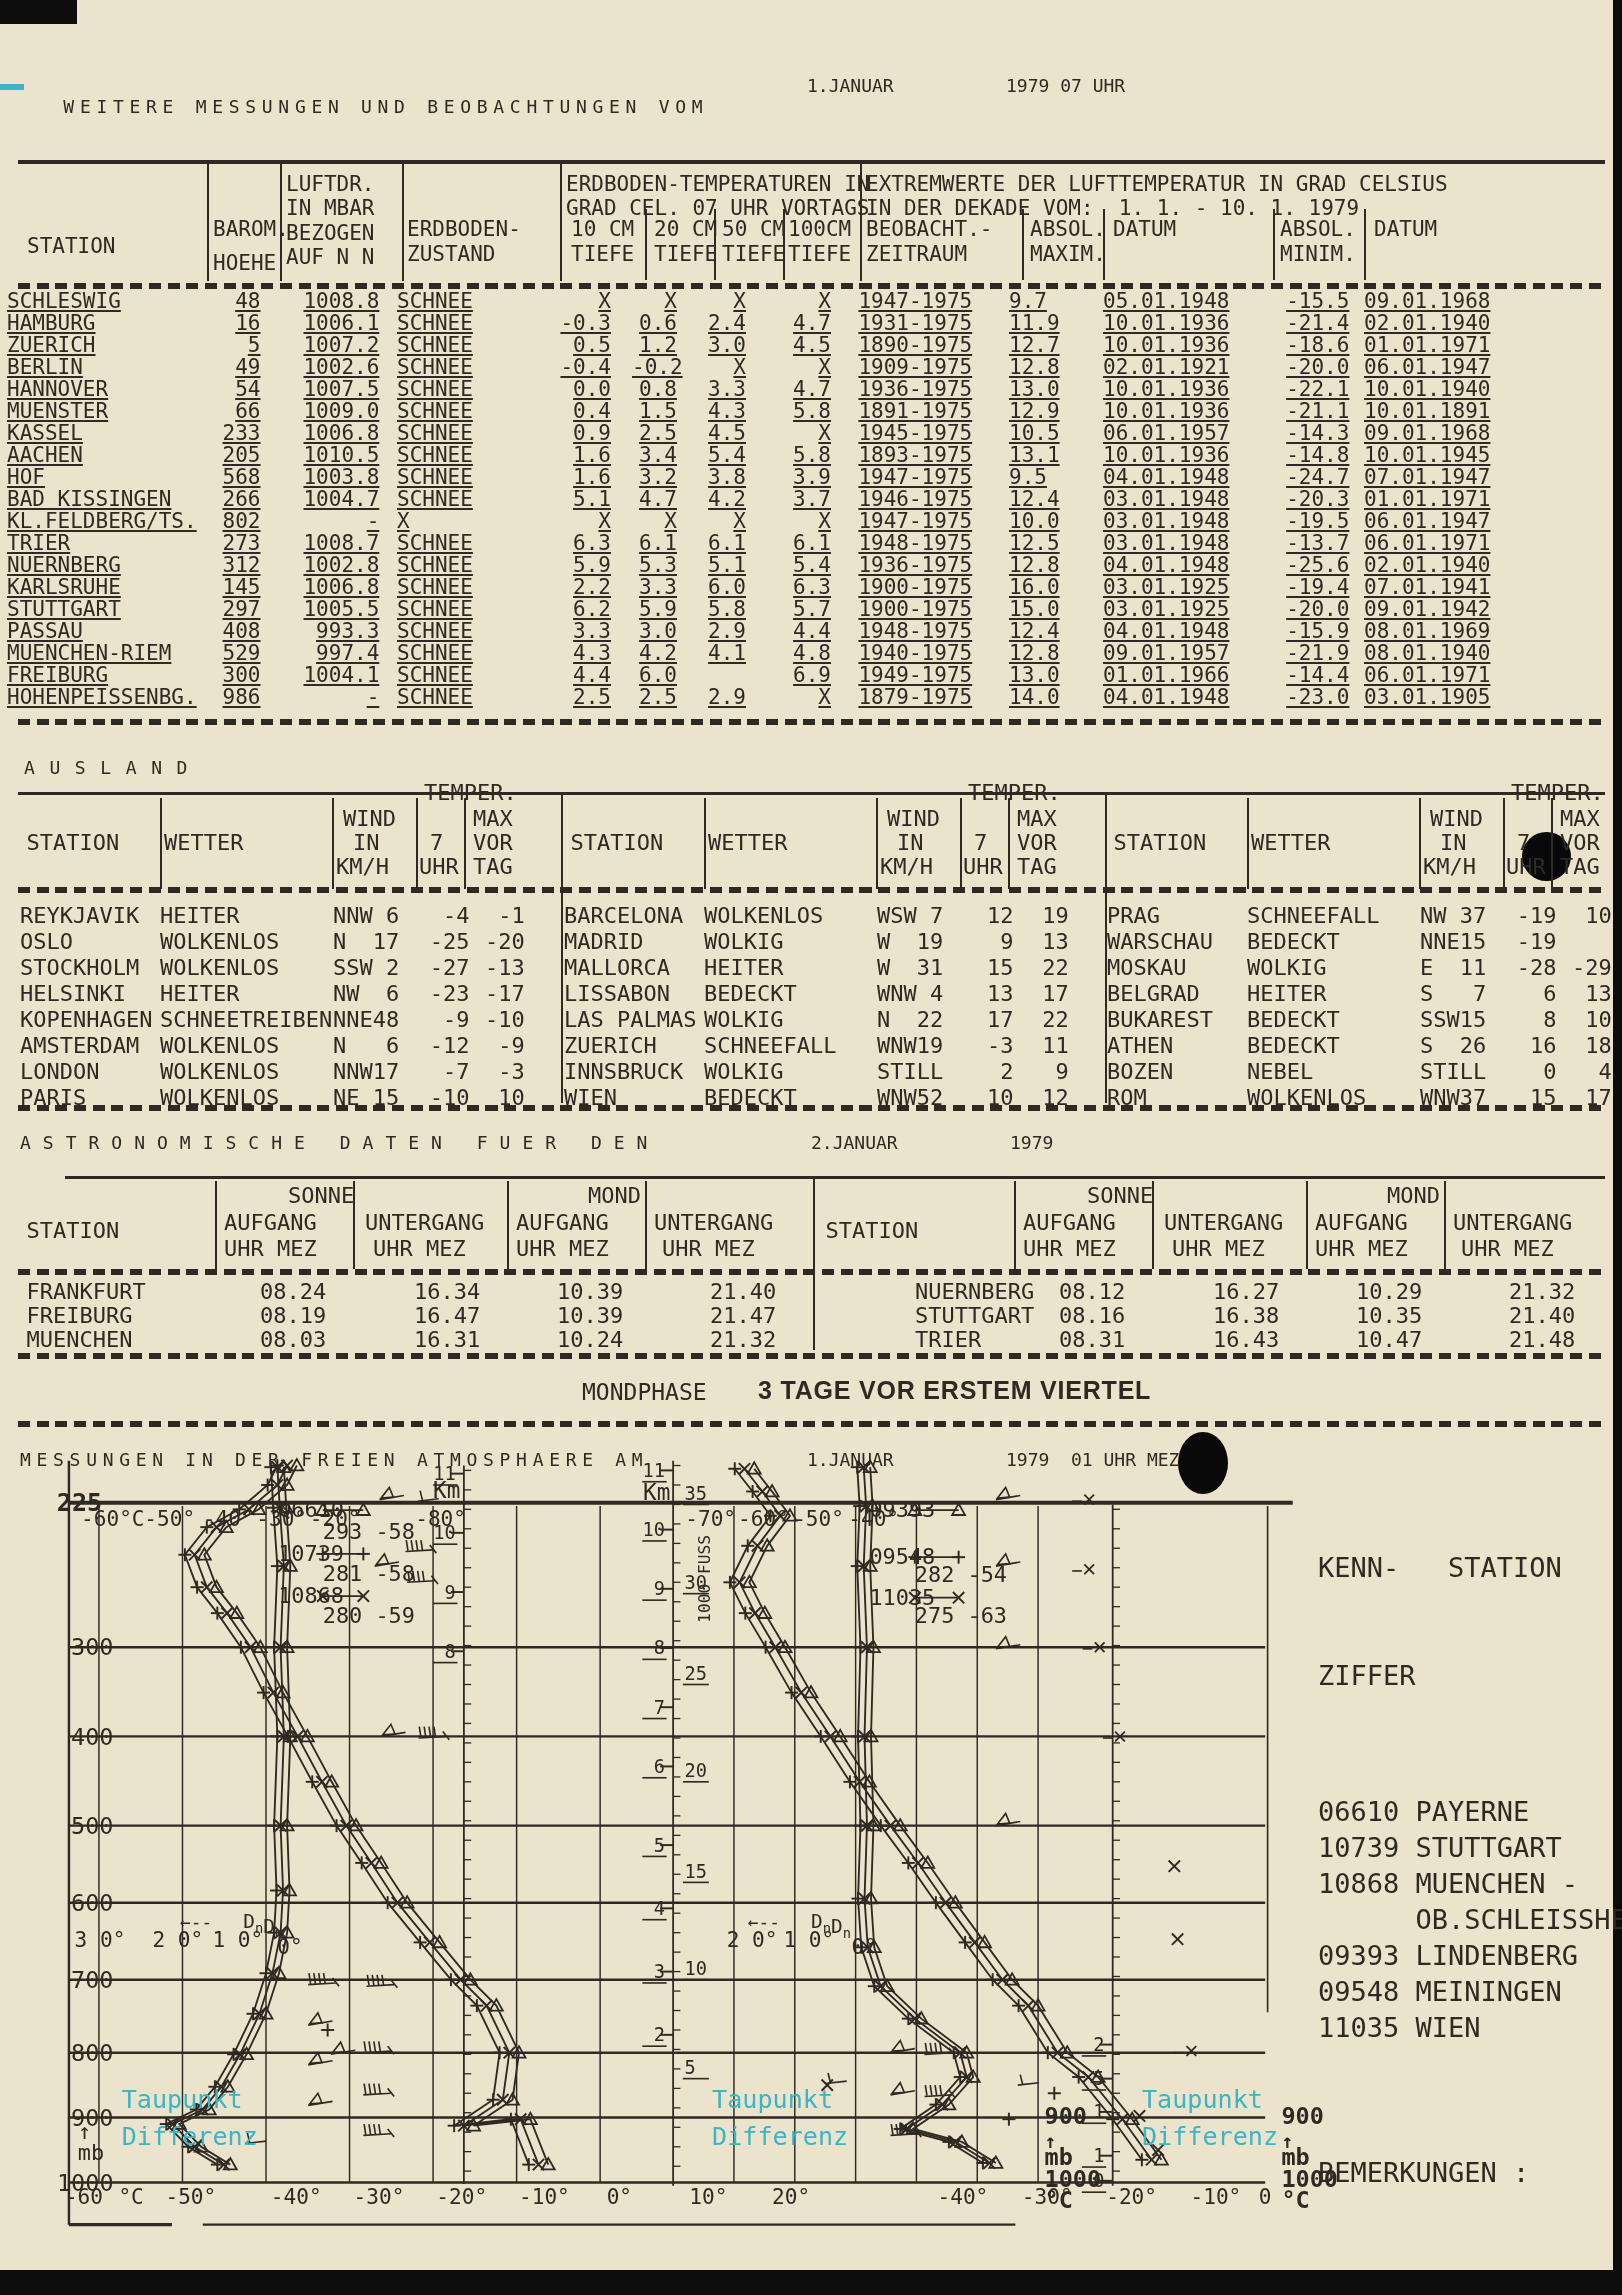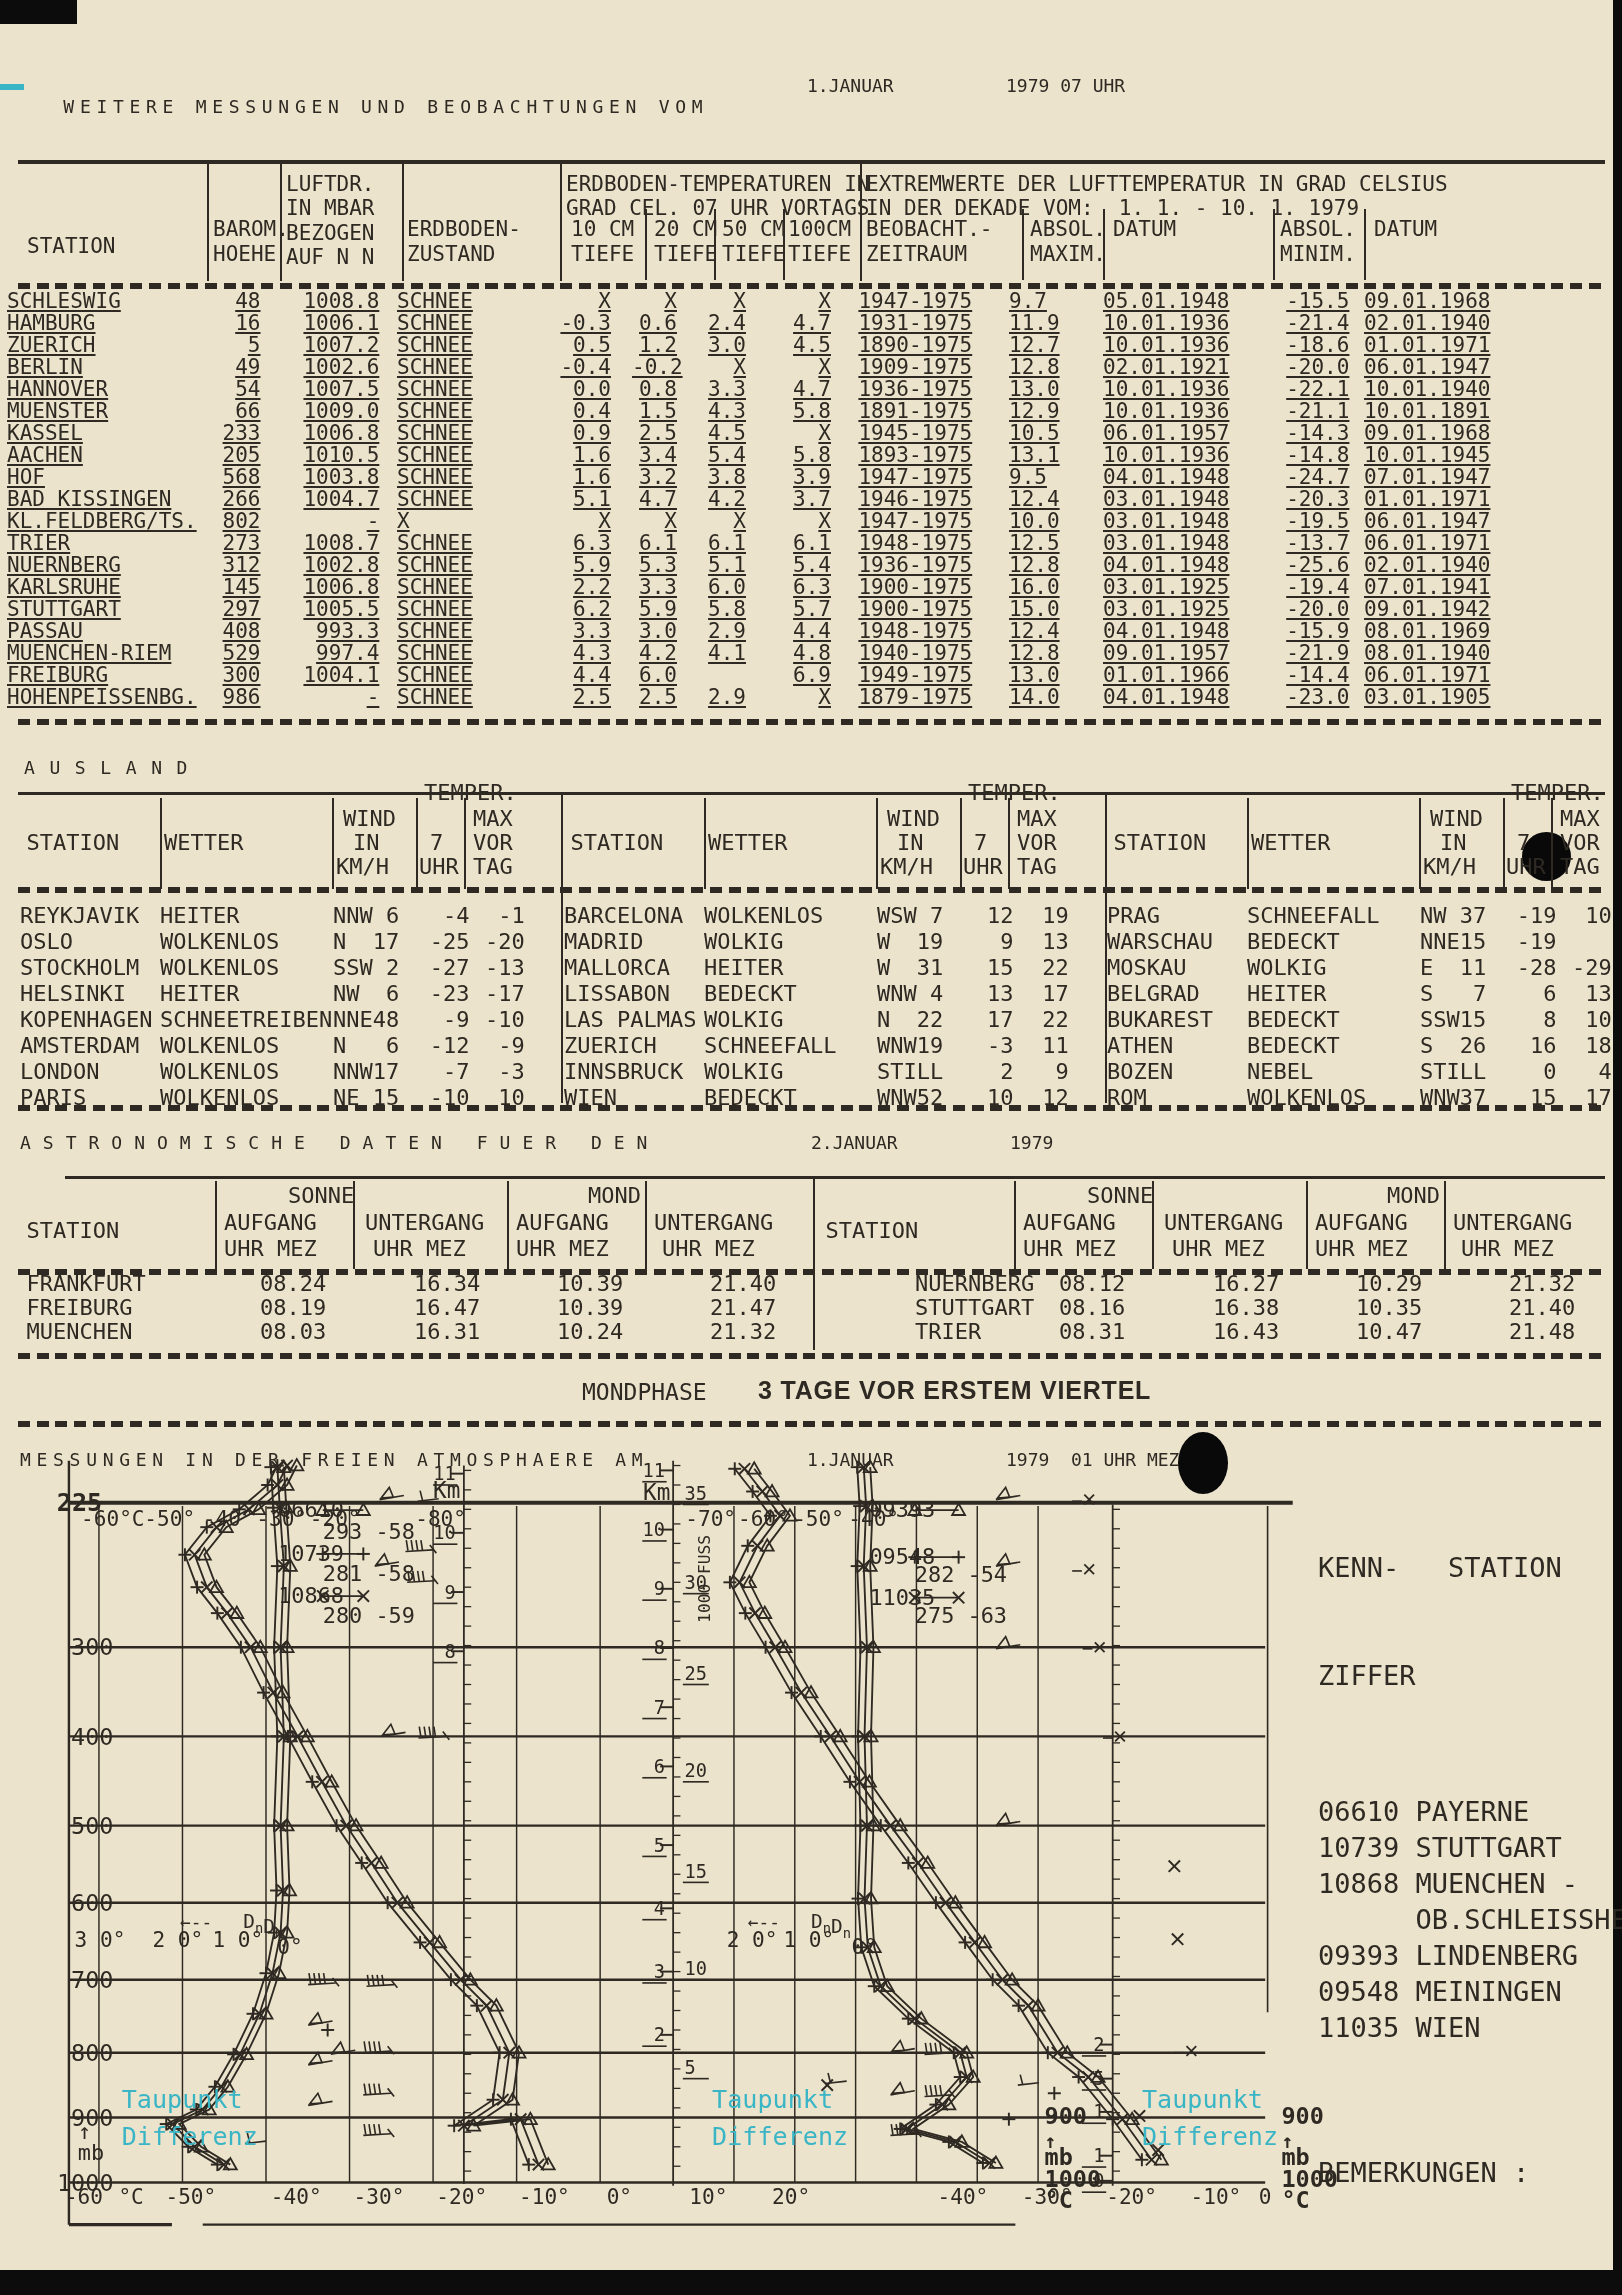--- a/index.html
+++ b/index.html
@@ -37,21 +37,21 @@
   .ahead{position:relative;height:99px;}
   .alab{position:absolute;font-size:22px;white-space:pre;}
   .avr{position:absolute;top:6.5px;height:91px;width:2.4px;background:#2e2922;}
   .abody{margin-top:13px;}
   .arow{display:grid;grid-template-columns:140px 173px 88px 50px 57px;height:26px;font-size:22px;line-height:26px;white-space:pre;}
   .arow span:nth-child(4){text-align:right;padding-right:1.6px;}
   .arow span:nth-child(5){text-align:right;padding-right:3.2px;}
   
   .ahalf{position:absolute;top:1176px;width:791px;}
   .ashead{position:relative;height:96px;}
-  .asrows{}
+  .asrows{margin-top:8px;}
   .srow{display:grid;grid-template-columns:195px 138px 154px 138px 158px;height:24px;font-size:22px;line-height:24px;white-space:pre;}
   .srow span:nth-child(1){padding-left:6.5px;}
   .ahalf.right .srow span:nth-child(1){padding-left:96px;}
   .srow span:nth-child(2){padding-left:45px;}
   .srow span:nth-child(3){padding-left:61px;}
   .srow span:nth-child(4){padding-left:50px;}
   .srow span:nth-child(5){padding-left:65px;}
   
   .chart-legend{position:absolute;left:1318px;top:1478px;font-size:27px;line-height:36px;white-space:pre;}
   .leg-items{margin-top:27.6px;}
@@ -76,21 +76,21 @@
   <div class="abs t29" style="left:20px;top:75px;">
     <span class="sp7">WEITERE MESSUNGEN UND BEOBACHTUNGEN VOM</span>
   </div>
   <div class="abs t29" style="left:807px;top:75px;">1.JANUAR</div>
   <div class="abs t29" style="left:1006px;top:75px;">1979 07 UHR</div>
 
   <div class="solid" style="left:18px;top:160px;width:1587px;height:4px;"></div>
   <div class="abs" id="main-head" style="left:0;top:0;">
     <span class="mh" style="left:27px;top:234px;">STATION</span>
     <span class="mh" style="left:213px;top:217px;">BAROM.</span>
-    <span class="mh" style="left:213px;top:242px;">HOEHE</span>
+    <span class="mh" style="left:213px;top:251px;">HOEHE</span>
     <span class="mh" style="left:286px;top:172px;">LUFTDR.</span>
     <span class="mh" style="left:286px;top:196px;">IN MBAR</span>
     <span class="mh" style="left:286px;top:221px;">BEZOGEN</span>
     <span class="mh" style="left:286px;top:245px;">AUF N N</span>
     <span class="mh" style="left:407px;top:217px;">ERDBODEN-</span>
     <span class="mh" style="left:407px;top:242px;">ZUSTAND</span>
     <span class="mh" style="left:566px;top:172px;">ERDBODEN-TEMPERATUREN IN</span>
     <span class="mh" style="left:566px;top:196px;">GRAD CEL. 07 UHR VORTAGS</span>
     <span class="mh" style="left:571px;top:217px;">10 CM</span>
     <span class="mh" style="left:654px;top:217px;">20 CM</span>

